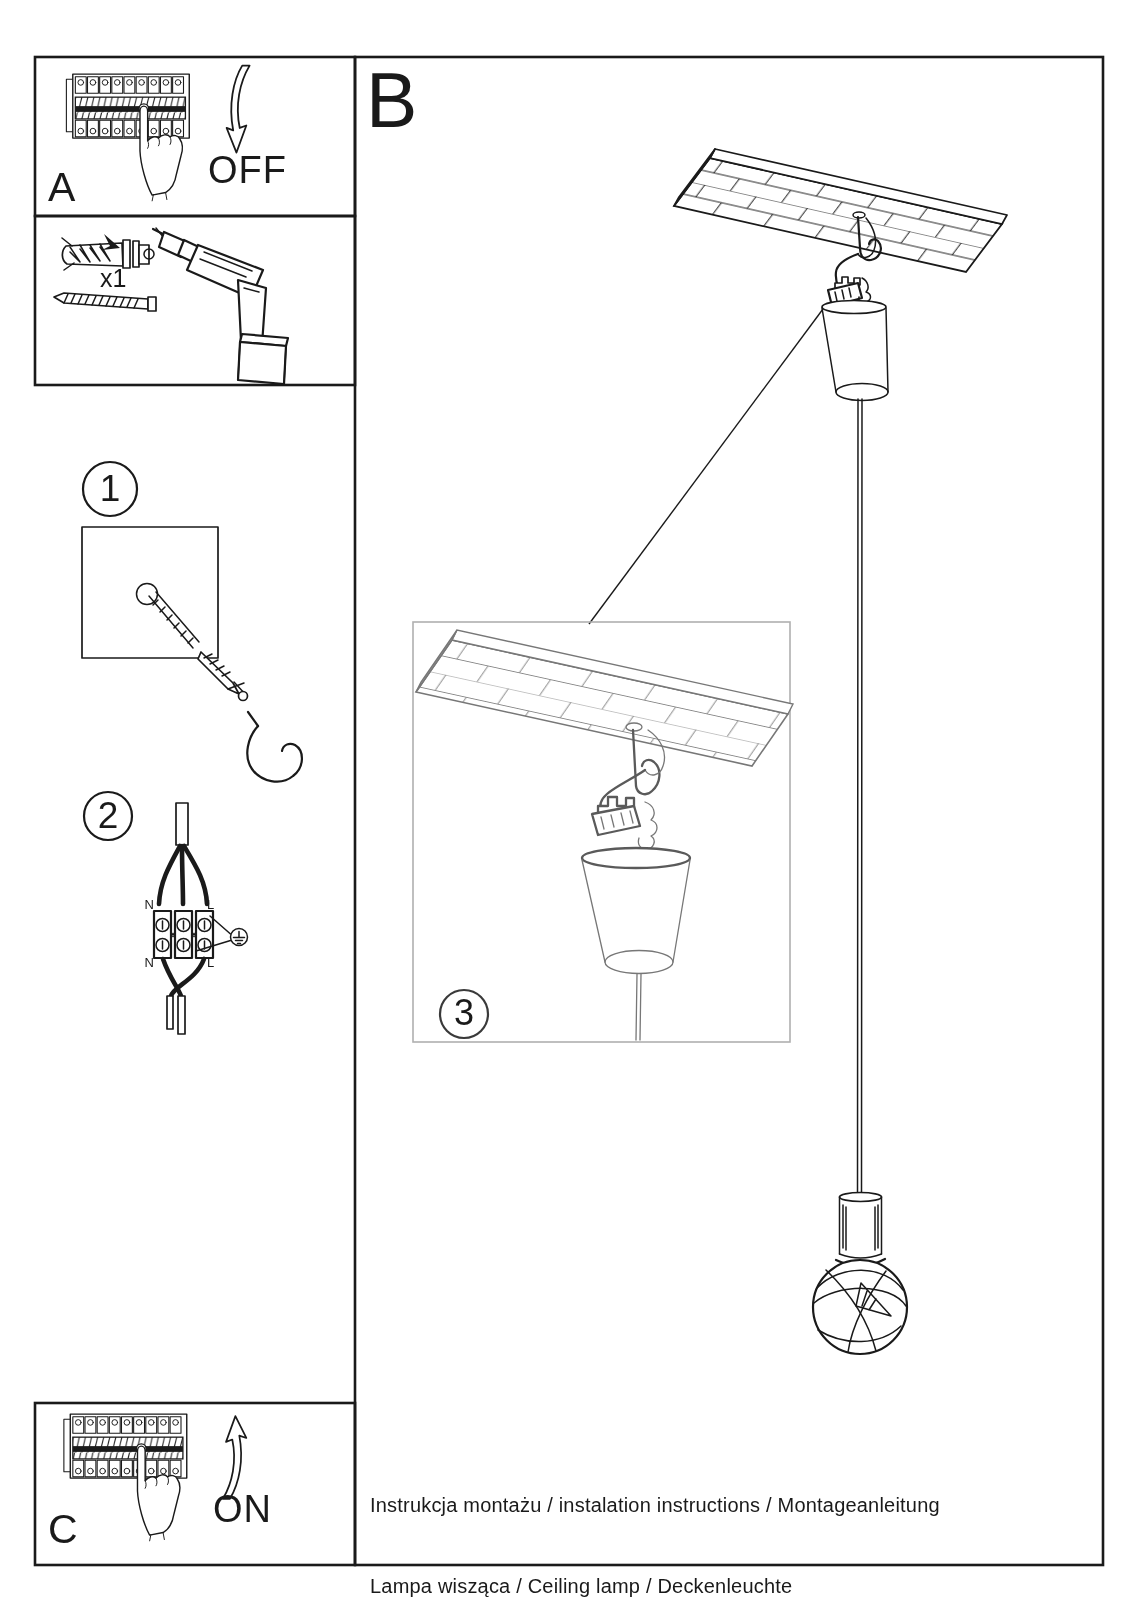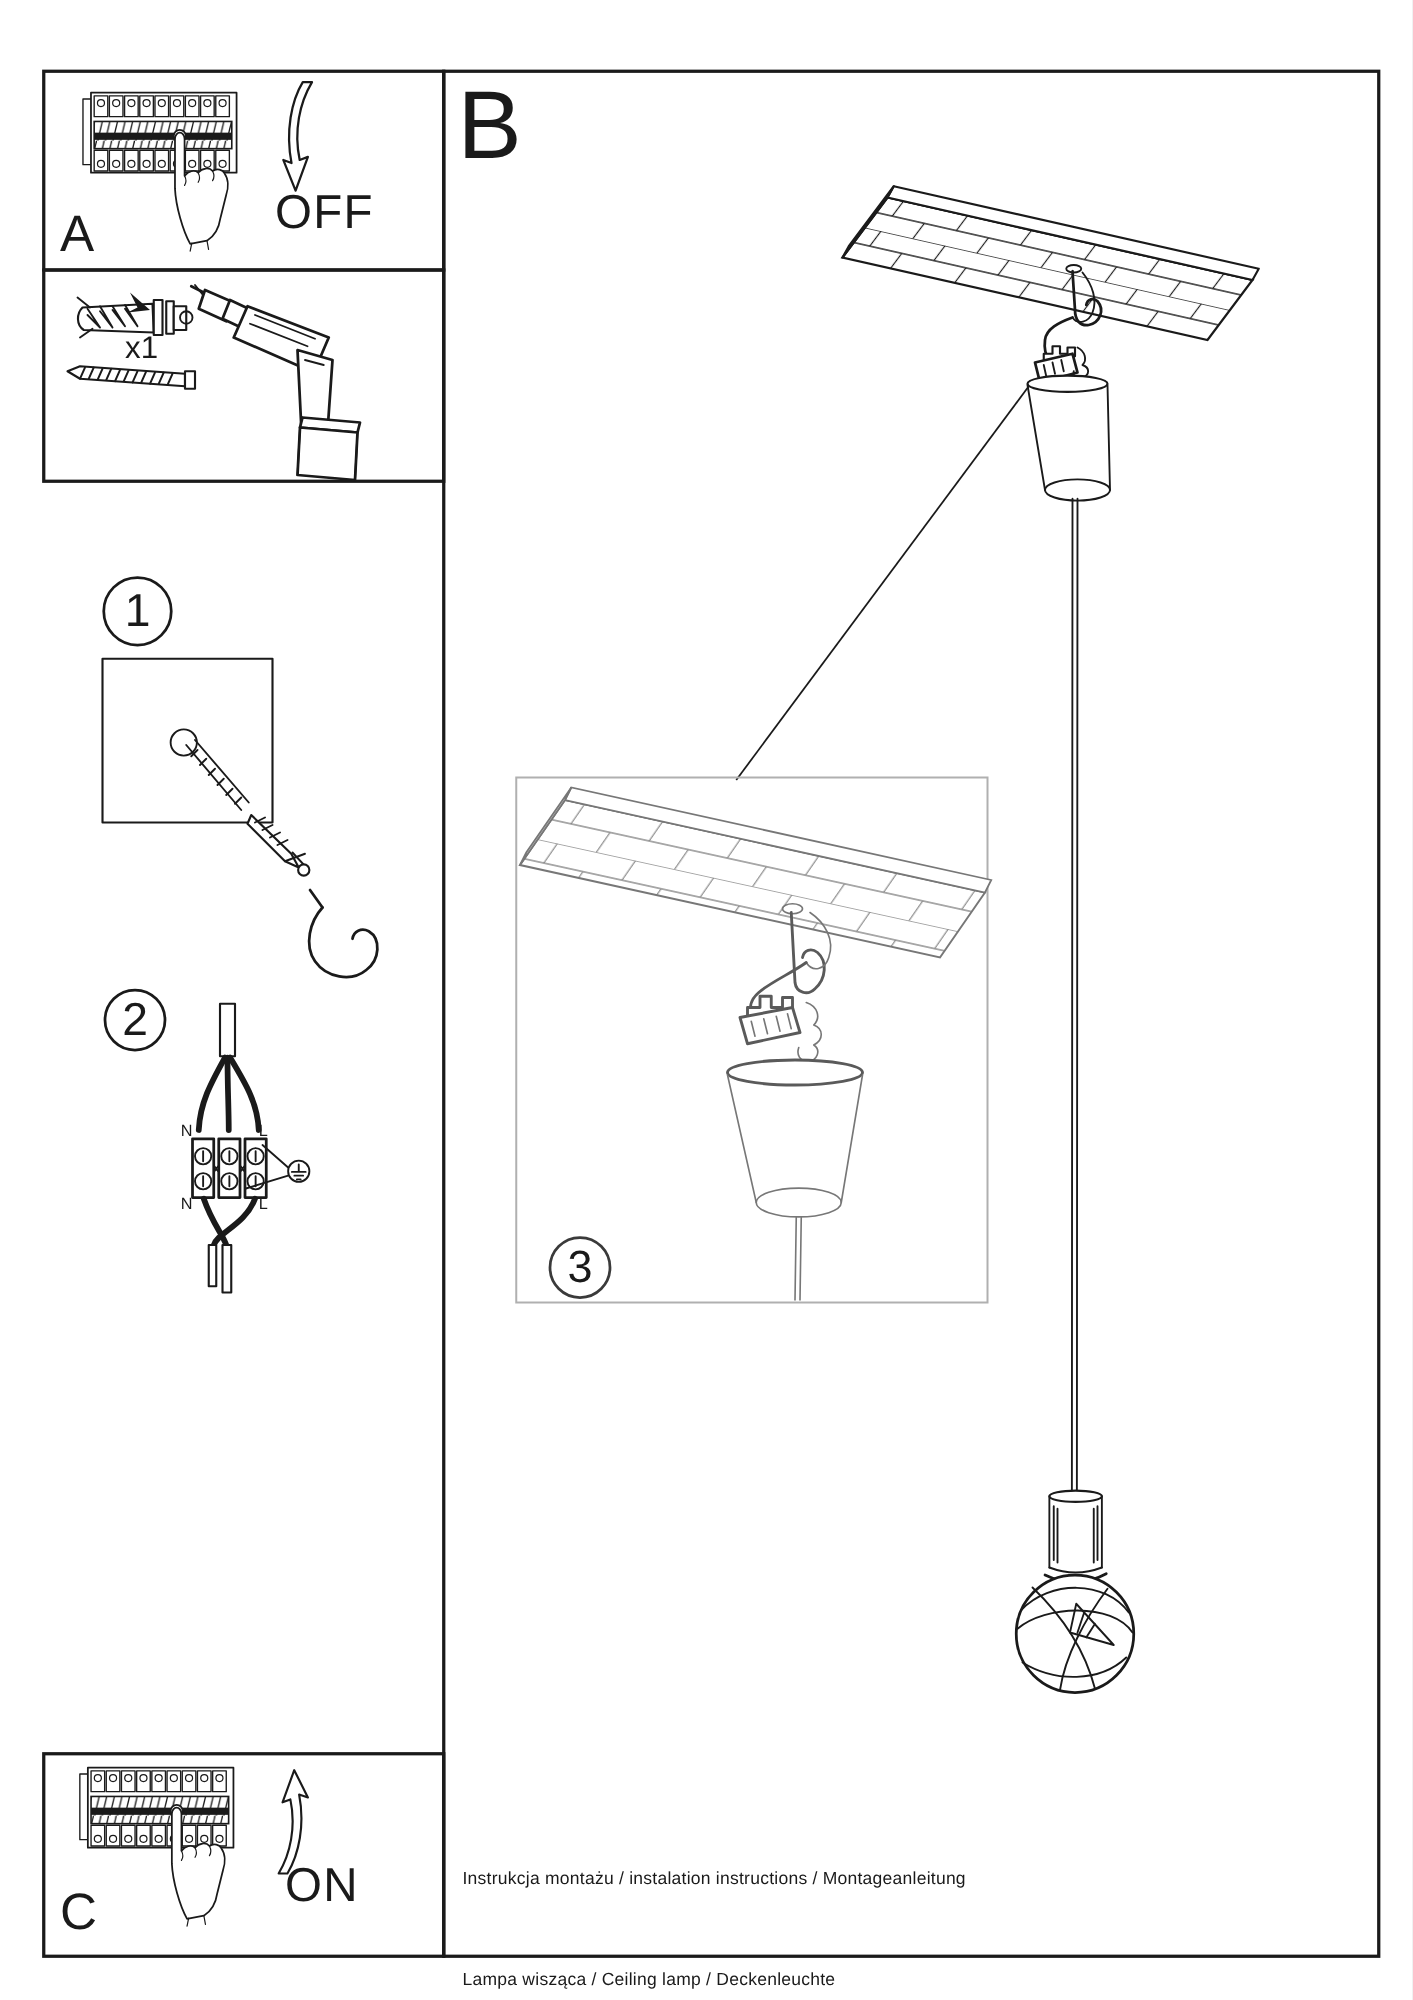--- a/index.html
+++ b/index.html
@@ -8,21 +8,21 @@
     font-family:"Liberation Sans", sans-serif;color:#1a1a1a;overflow:hidden;
   }
   .sheet svg{position:absolute;left:0;top:0;}
   .txt{position:absolute;white-space:nowrap;color:#1a1a1a;line-height:1;}
   .panel-letter{font-size:41px;}
   .state-word{font-size:38px;letter-spacing:1px;}
   .b-letter{font-size:77px;}
   .qty{font-size:25px;}
   .stepnum{font-size:37px;transform:translate(-50%,-52%);}
   .wirelabel{font-size:13px;width:18px;}
-  .footer-line{font-size:14px;letter-spacing:0.2px;}
+  .footer-line{font-size:20px;letter-spacing:0.2px;}
   
   .k{stroke:#1a1a1a;fill:none;stroke-width:2.2;stroke-linecap:round;stroke-linejoin:round;}
   .k1{stroke:#1a1a1a;fill:none;stroke-width:1.5;stroke-linecap:round;stroke-linejoin:round;}
   .kw{stroke:#1a1a1a;fill:#fff;stroke-width:2.2;stroke-linejoin:round;}
   .kw1{stroke:#1a1a1a;fill:#fff;stroke-width:1.7;stroke-linejoin:round;}
   .kb{fill:#1a1a1a;stroke:none;}
   .thick{stroke:#1a1a1a;fill:none;stroke-width:4.6;stroke-linecap:round;}
   .g{stroke:#5a5a5a;fill:none;stroke-width:2.3;stroke-linecap:round;stroke-linejoin:round;}
   .g1{stroke:#777;fill:none;stroke-width:1.3;stroke-linecap:round;stroke-linejoin:round;}
   .gw{stroke:#5a5a5a;fill:#fff;stroke-width:2.3;stroke-linejoin:round;}
@@ -292,34 +292,34 @@
 
   <g>
     <use href="#breaker-def" transform="translate(69,1409) scale(0.64)"></use>
   </g>
   <g>
     <use href="#arrow-up-def" transform="translate(212,1413) scale(0.78)"></use>
   </g>
 </svg>
 
 <span class="txt panel-letter" style="left:48px;top:167px;">A</span>
-<span class="txt state-word" style="left:220px;top:151px;">OFF</span>
+<span class="txt state-word" style="left:208px;top:151px;">OFF</span>
 
 <span class="txt qty" style="left:100px;top:266px;">x1</span>
 
 <span class="txt b-letter" style="left:366px;top:62px;">B</span>
 
 <span class="txt stepnum" style="left:110px;top:489px;">1</span>
 <span class="txt stepnum" style="left:108px;top:816px;">2</span>
 <span class="txt stepnum" style="left:464px;top:1014px;font-size:36px;">3</span>
 
 <span class="txt wirelabel" style="left:136px;top:898px;text-align:right;">N</span>
 <span class="txt wirelabel" style="left:207px;top:898px;">L</span>
 <span class="txt wirelabel" style="left:136px;top:956px;text-align:right;">N</span>
 <span class="txt wirelabel" style="left:207px;top:956px;">L</span>
 
 <span class="txt panel-letter" style="left:48px;top:1509px;">C</span>
-<span class="txt state-word" style="left:228px;top:1490px;">ON</span>
+<span class="txt state-word" style="left:213px;top:1490px;">ON</span>
 
 <span class="txt footer-line" style="left:370px;top:1495px;">Instrukcja montażu / instalation instructions / Montageanleitung</span>
 <span class="txt footer-line" style="left:370px;top:1576px;">Lampa wisząca / Ceiling lamp  / Deckenleuchte</span>
 
 </div>
 
 </body></html>

